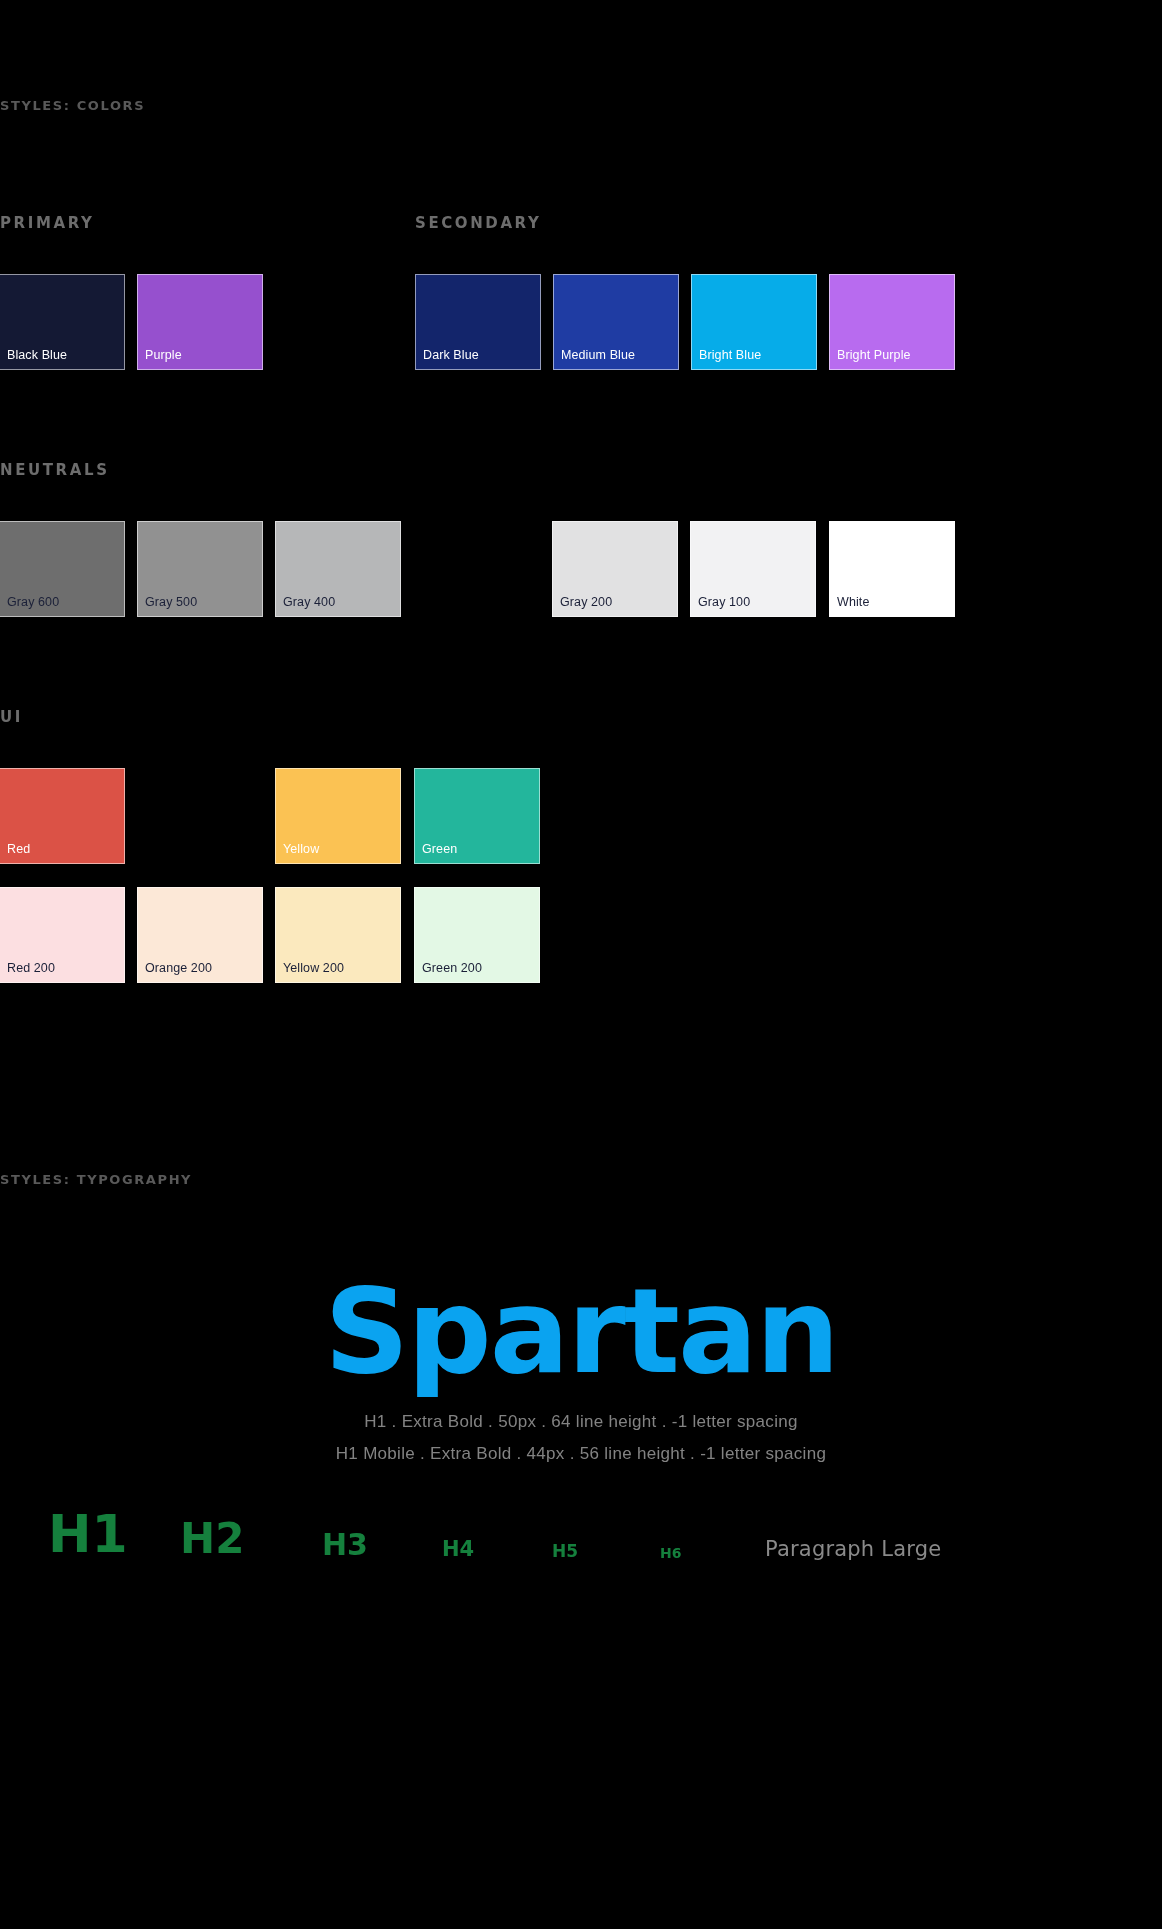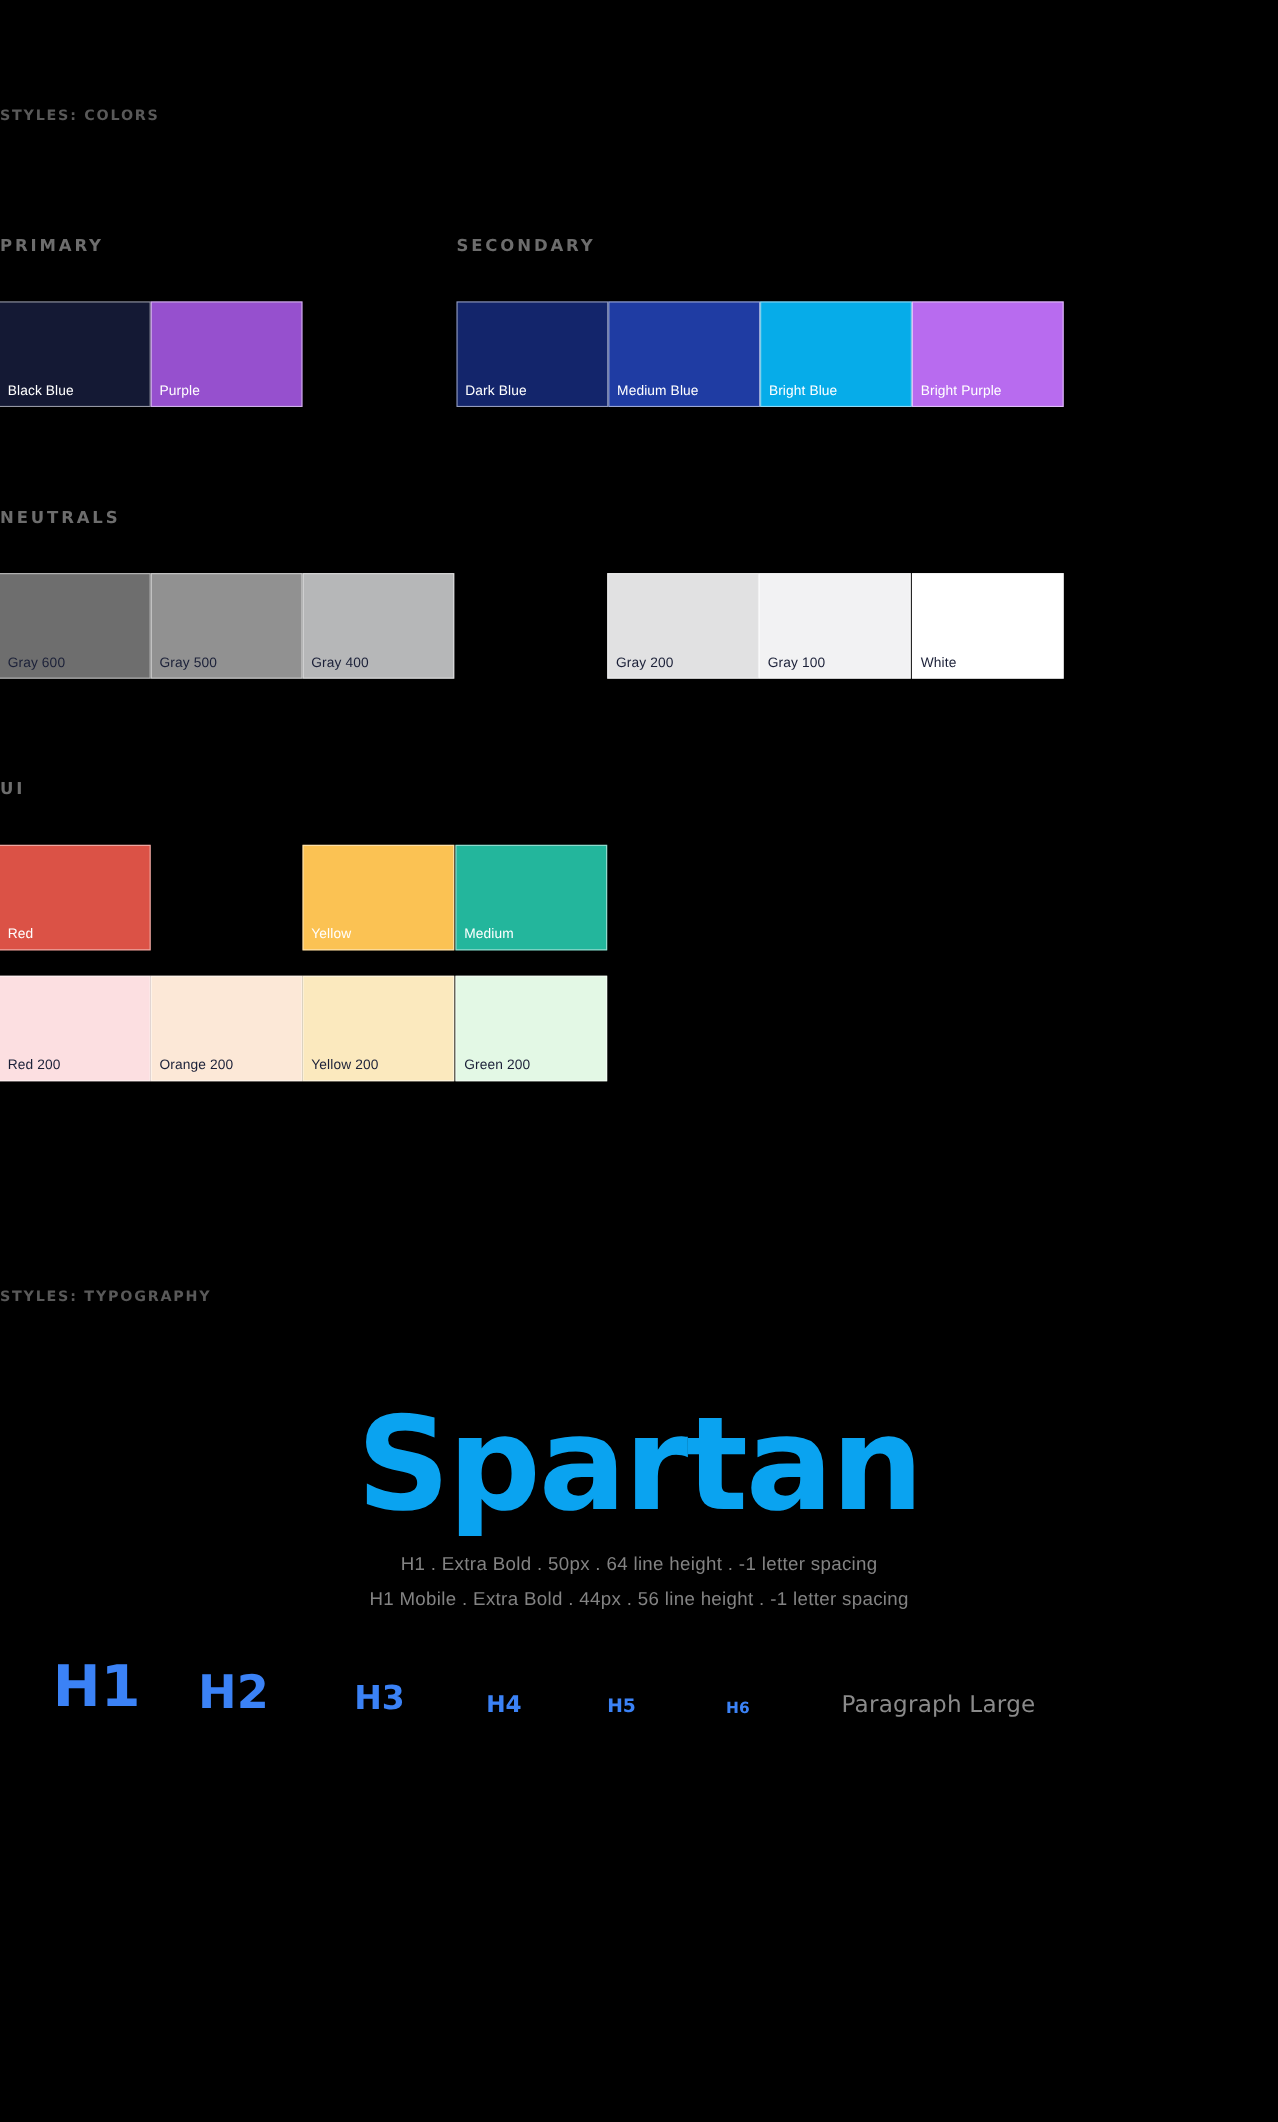--- a/index.html
+++ b/index.html
@@ -43,21 +43,21 @@
   
   .swatch-row {
     position: absolute;
     height: 96px;
     left: 0;
     right: 0;
   }
   .swatch {
     position: absolute;
     top: 0;
-    width: 138px;
+    width: 126px;
     height: 96px;
     box-sizing: border-box;
     border: 1px solid rgba(255,255,255,0.55);
     overflow: hidden;
   }
   .swatch-label {
     position: absolute;
     left: 7px;
     bottom: 7px;
     font-family: "Liberation Sans", sans-serif;
@@ -99,21 +99,21 @@
     position: absolute;
     left: 0;
     right: 0;
     height: 80px;
   }
   .scale-item {
     position: absolute;
     bottom: 0;
     font-family: "DejaVu Sans", sans-serif;
     font-weight: 700;
-    color: #3b82f6;
+    color: #15803d;
     white-space: nowrap;
     line-height: 1;
   }
   .scale-item.para {
     font-weight: 400;
     font-size: 21px;
     color: #8a8a8a;
     letter-spacing: 0.2px;
   }
 </style>
@@ -176,21 +176,21 @@
 <div class="group-label" style="top:708px; left:0;">UI</div>
 
 <div class="swatch-row" style="top:768px;">
   <div class="swatch" style="left: -1px; background: rgb(219, 82, 70);">
     <span class="swatch-label" style="color: rgb(255, 255, 255);">Red</span>
   </div>
   <div class="swatch" style="left: 275px; background: rgb(251, 194, 83);">
     <span class="swatch-label" style="color: rgb(255, 255, 255);">Yellow</span>
   </div>
   <div class="swatch" style="left: 414px; background: rgb(35, 182, 156);">
-    <span class="swatch-label" style="color: rgb(255, 255, 255);">Medium</span>
+    <span class="swatch-label" style="color: rgb(255, 255, 255);">Green</span>
   </div>
 </div>
 
 <div class="swatch-row" style="top:887px;">
   <div class="swatch" style="left: -1px; background: rgb(252, 223, 225);">
     <span class="swatch-label" style="color: rgb(27, 32, 56);">Red 200</span>
   </div>
   <div class="swatch" style="left: 137px; background: rgb(252, 232, 215);">
     <span class="swatch-label" style="color: rgb(27, 32, 56);">Orange 200</span>
   </div>

